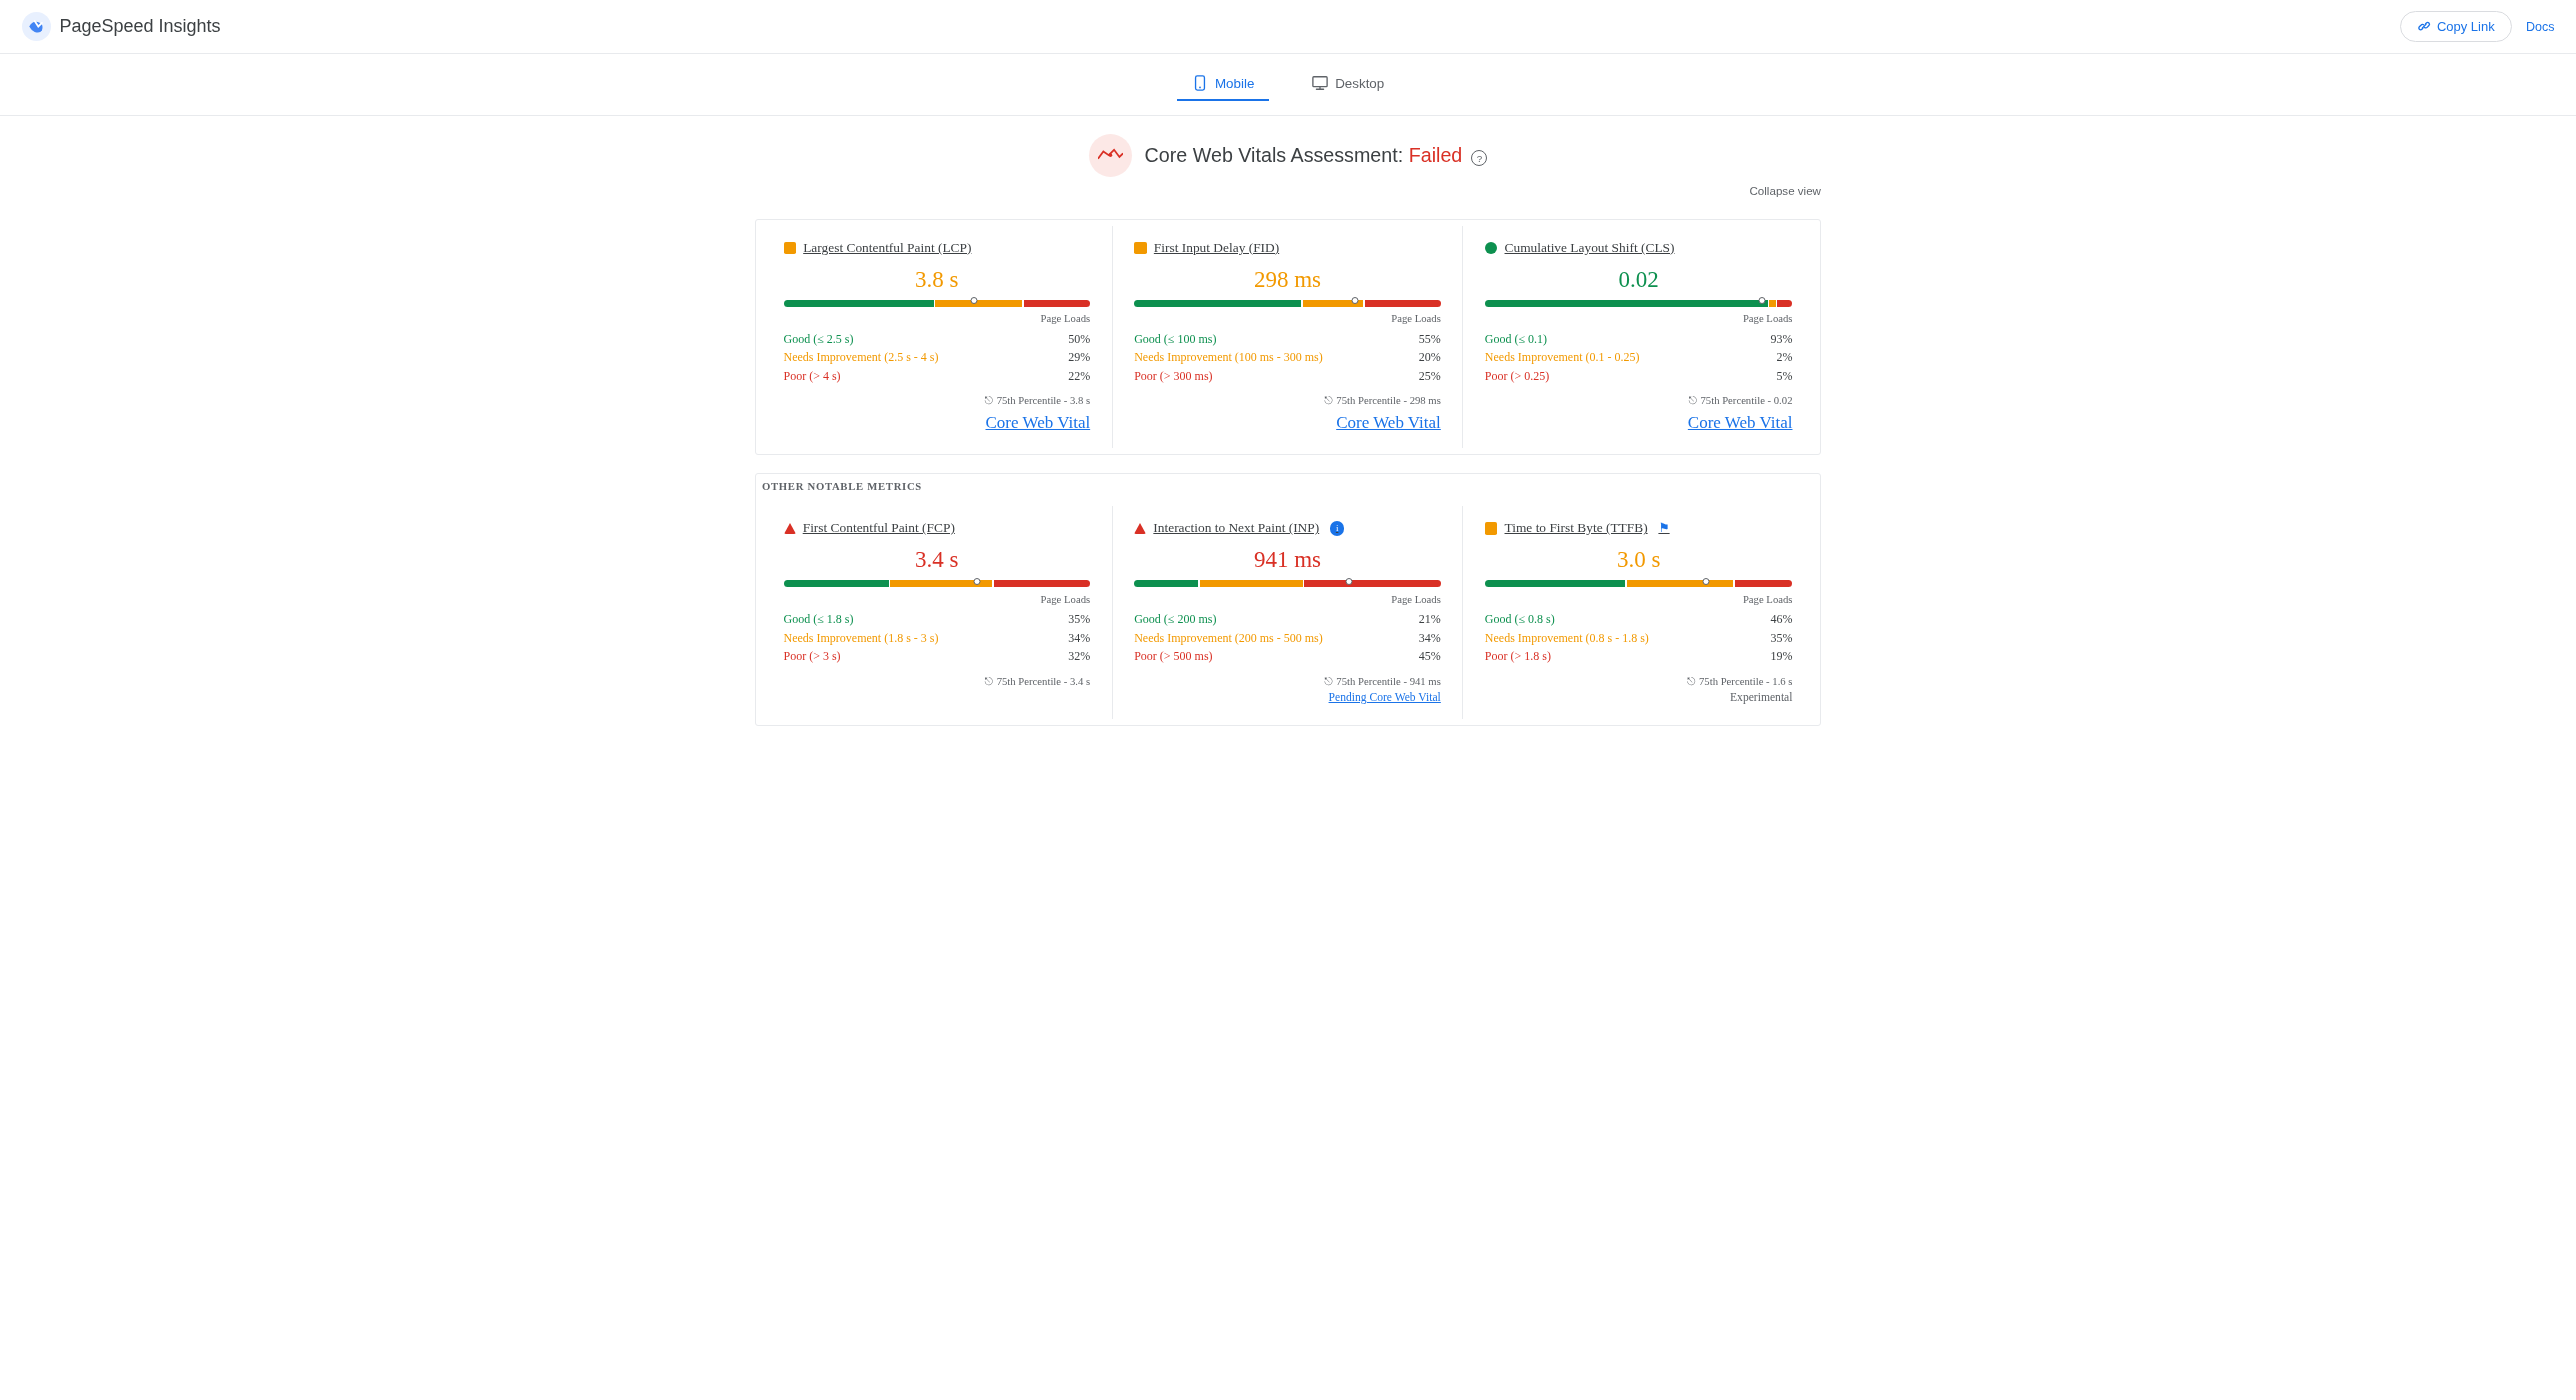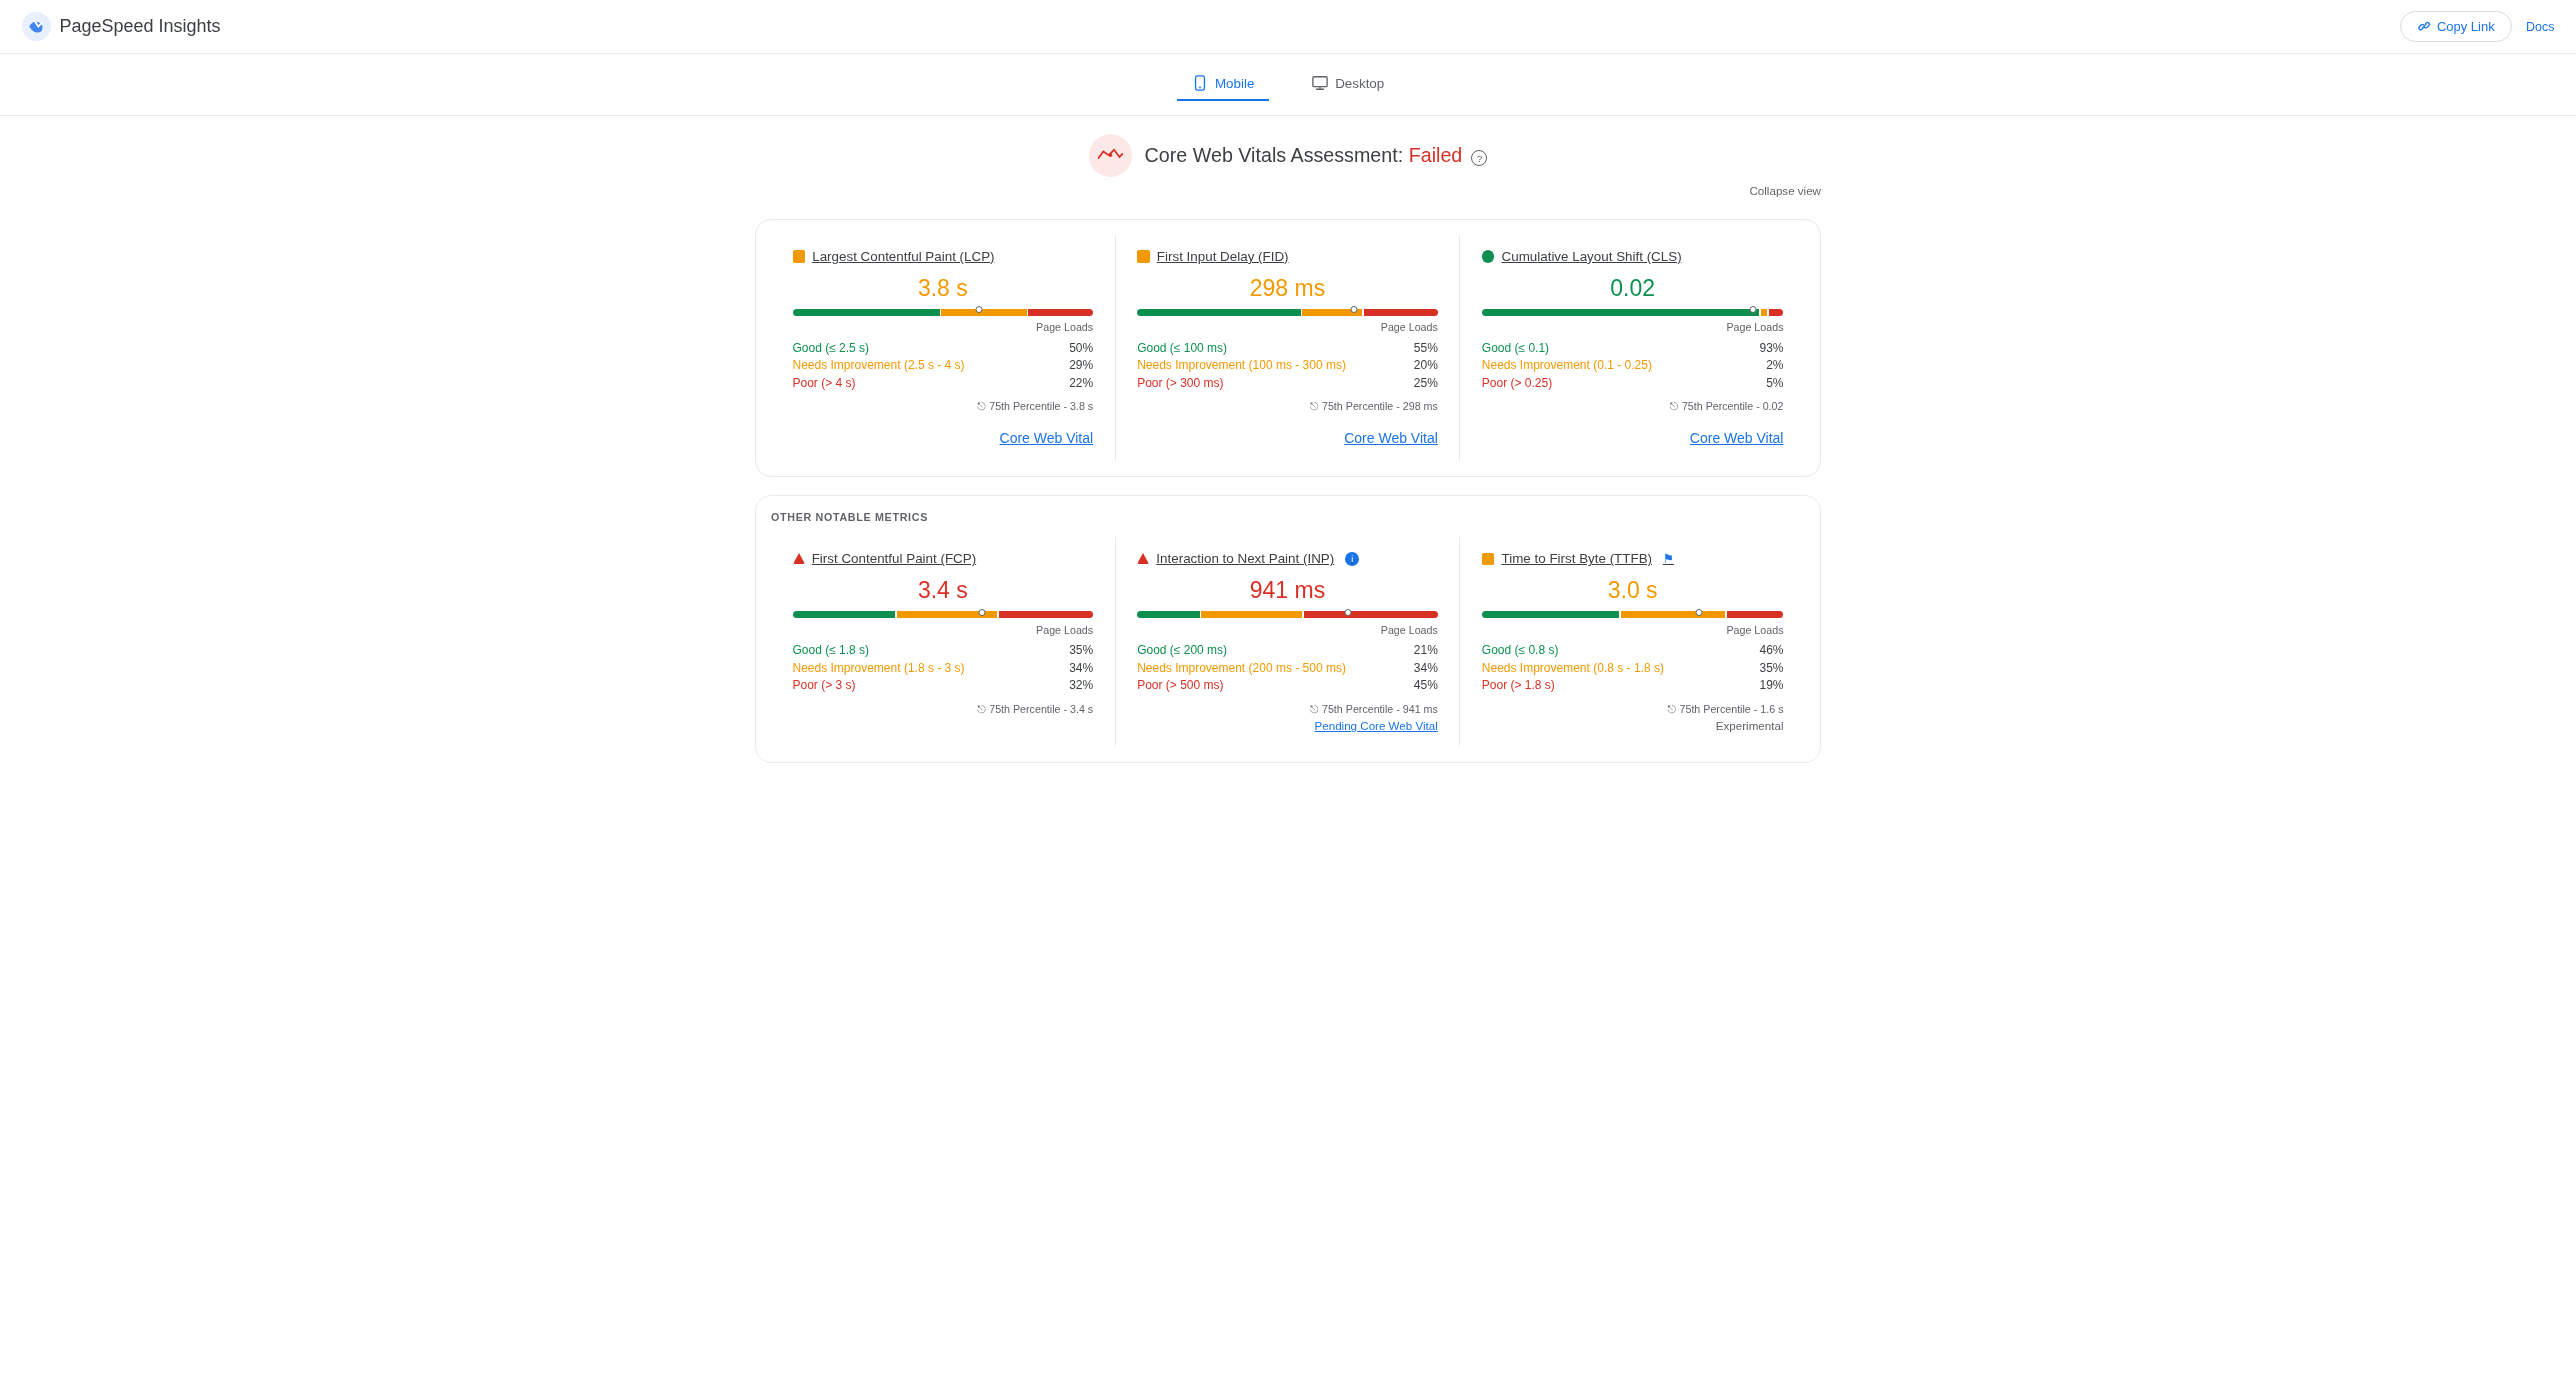--- a/index.html
+++ b/index.html
@@ -125,23 +125,24 @@
       text-align: right;
       color: #5f6368;
       font-size: 11.6px;
       margin-bottom: 14.3px;
       cursor: pointer;
     }
 
     
     .section-border {
       border: 0.9px solid #e8eaed;
-      border-radius: 16px;
+      border-radius: 3px;
       margin-bottom: 18px;
-      padding: 15px;
+      padding: 6px;
+      font-family: Liberation Serif, serif;
     }
 
     .metrics-grid {
       display: grid;
       grid-template-columns: 1fr 1fr 1fr;
       gap: 0;
     }
     .metric-card {
       padding: 14.3px 21.5px;
       border-right: 0.9px solid #e8eaed;
@@ -244,24 +245,24 @@
 
     .percentile-label {
       text-align: right;
       color: #5f6368;
       font-size: 10.7px;
       margin-top: 10.7px;
     }
     .core-web-vital-link {
       text-align: right;
       color: #1a73e8;
-      font-size: 14px;
+      font-size: 17px;
       text-decoration: underline;
       cursor: pointer;
-      margin-top: 17px;
+      margin-top: 6px;
     }
 
     
     .section-label {
       font-size: 10.7px;
       font-weight: 600;
       letter-spacing: 0.7px;
       color: #5f6368;
       margin-bottom: 14.3px;
       text-transform: uppercase;

